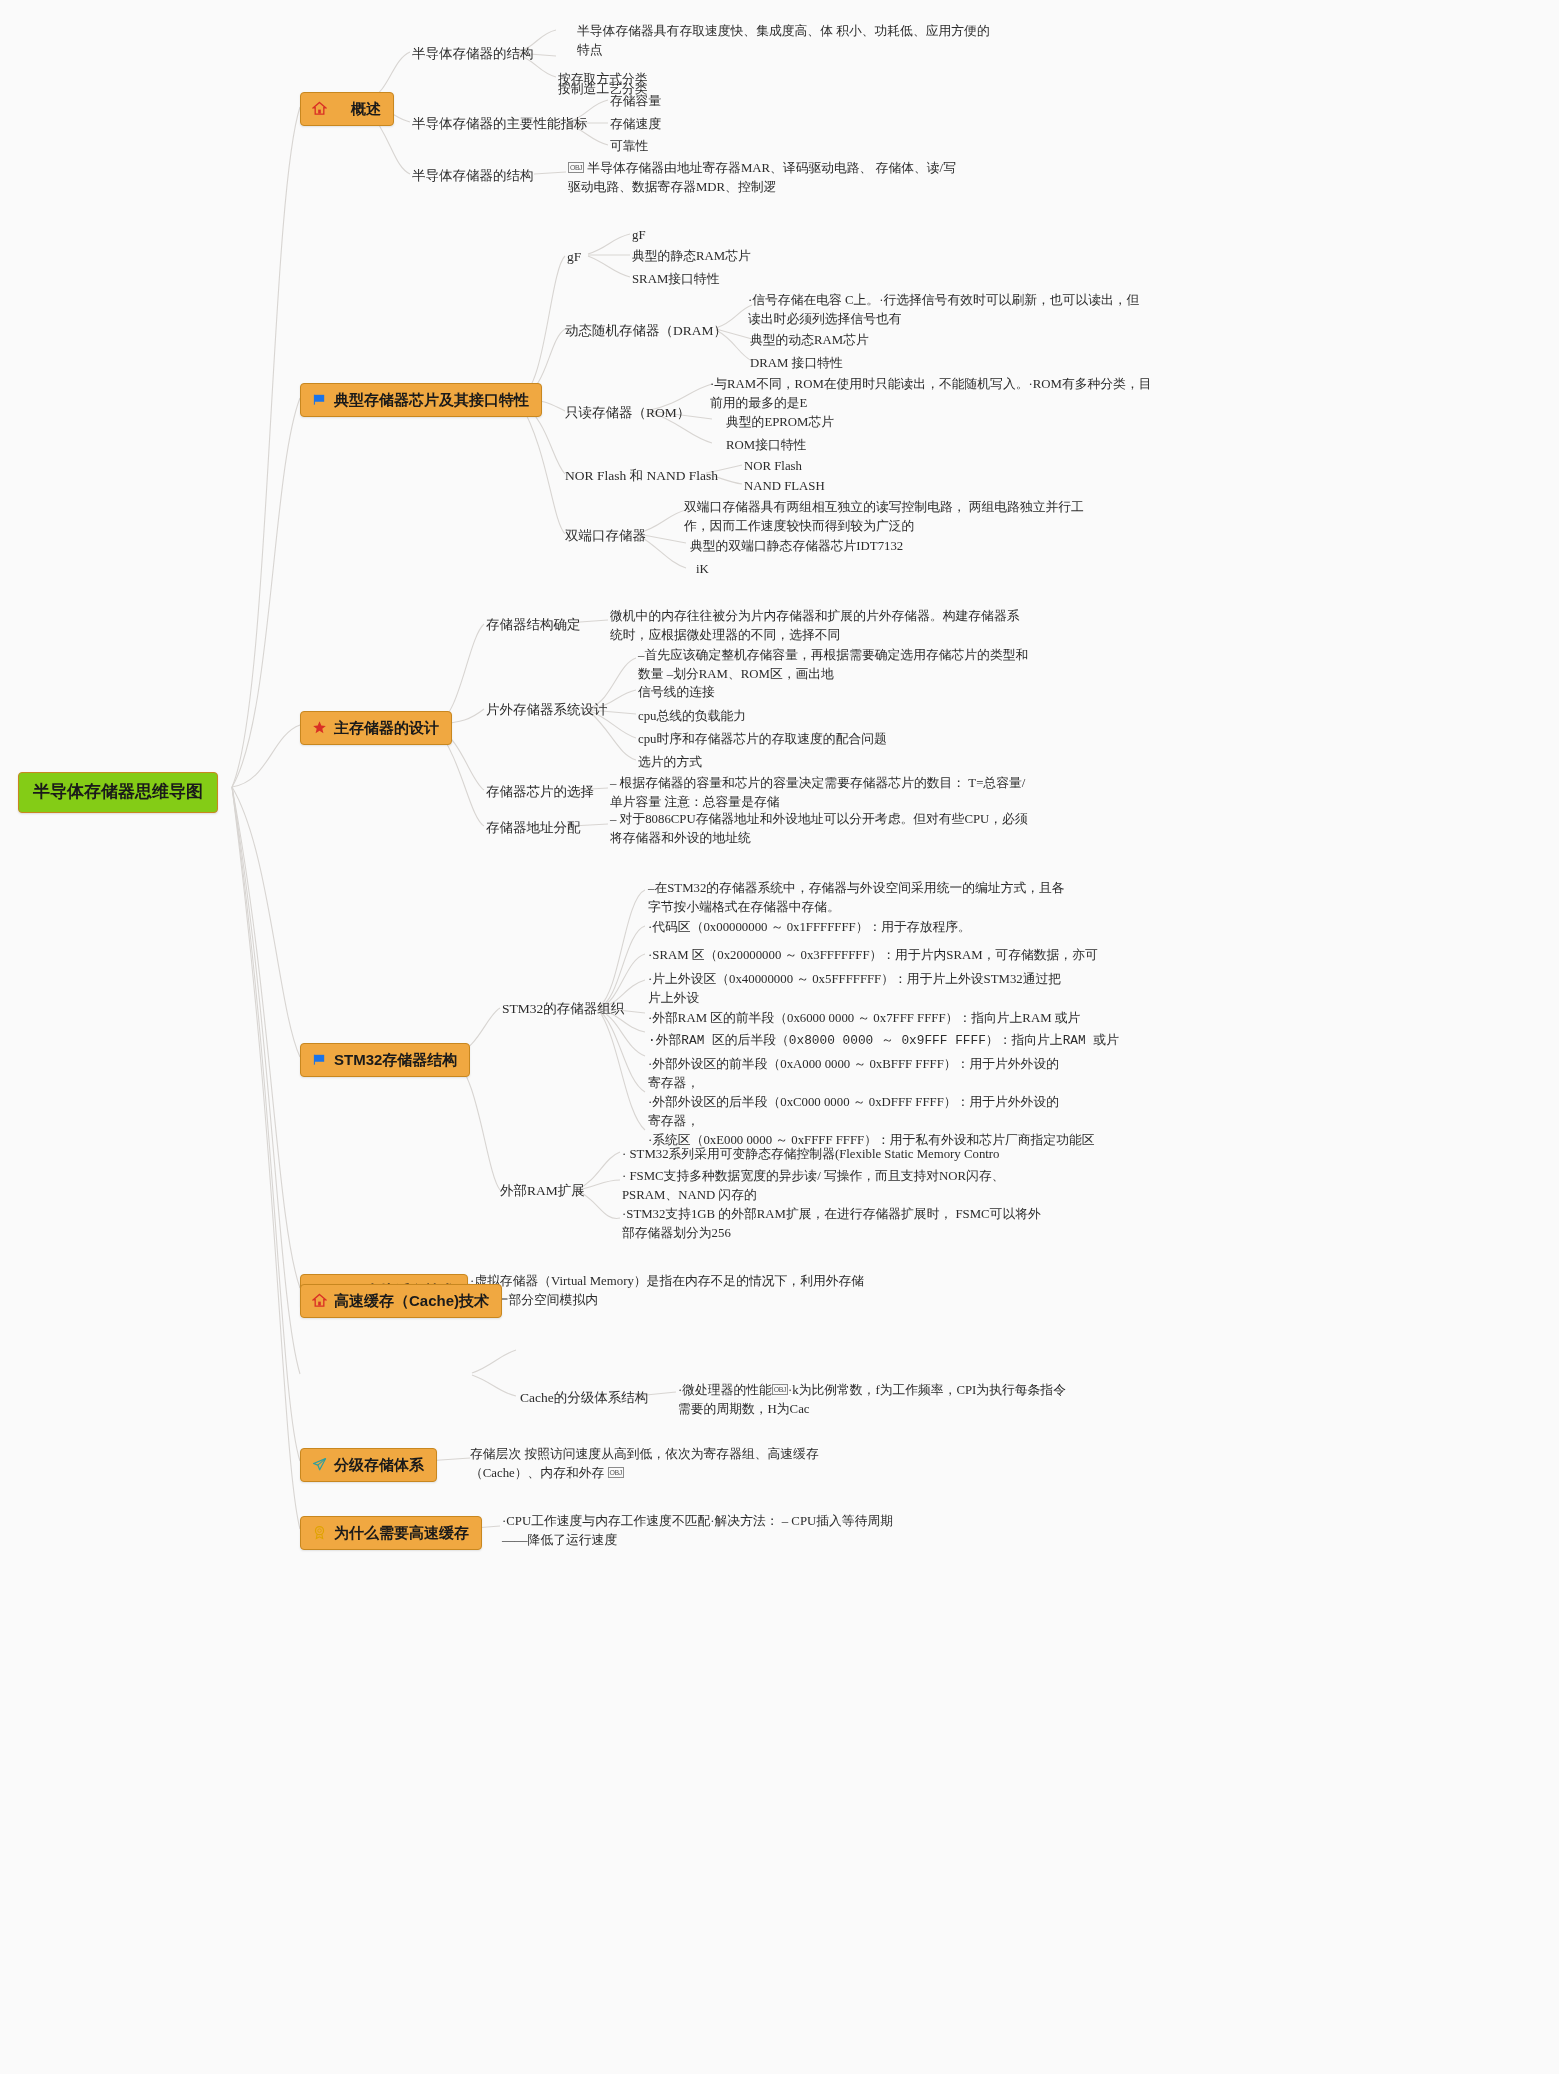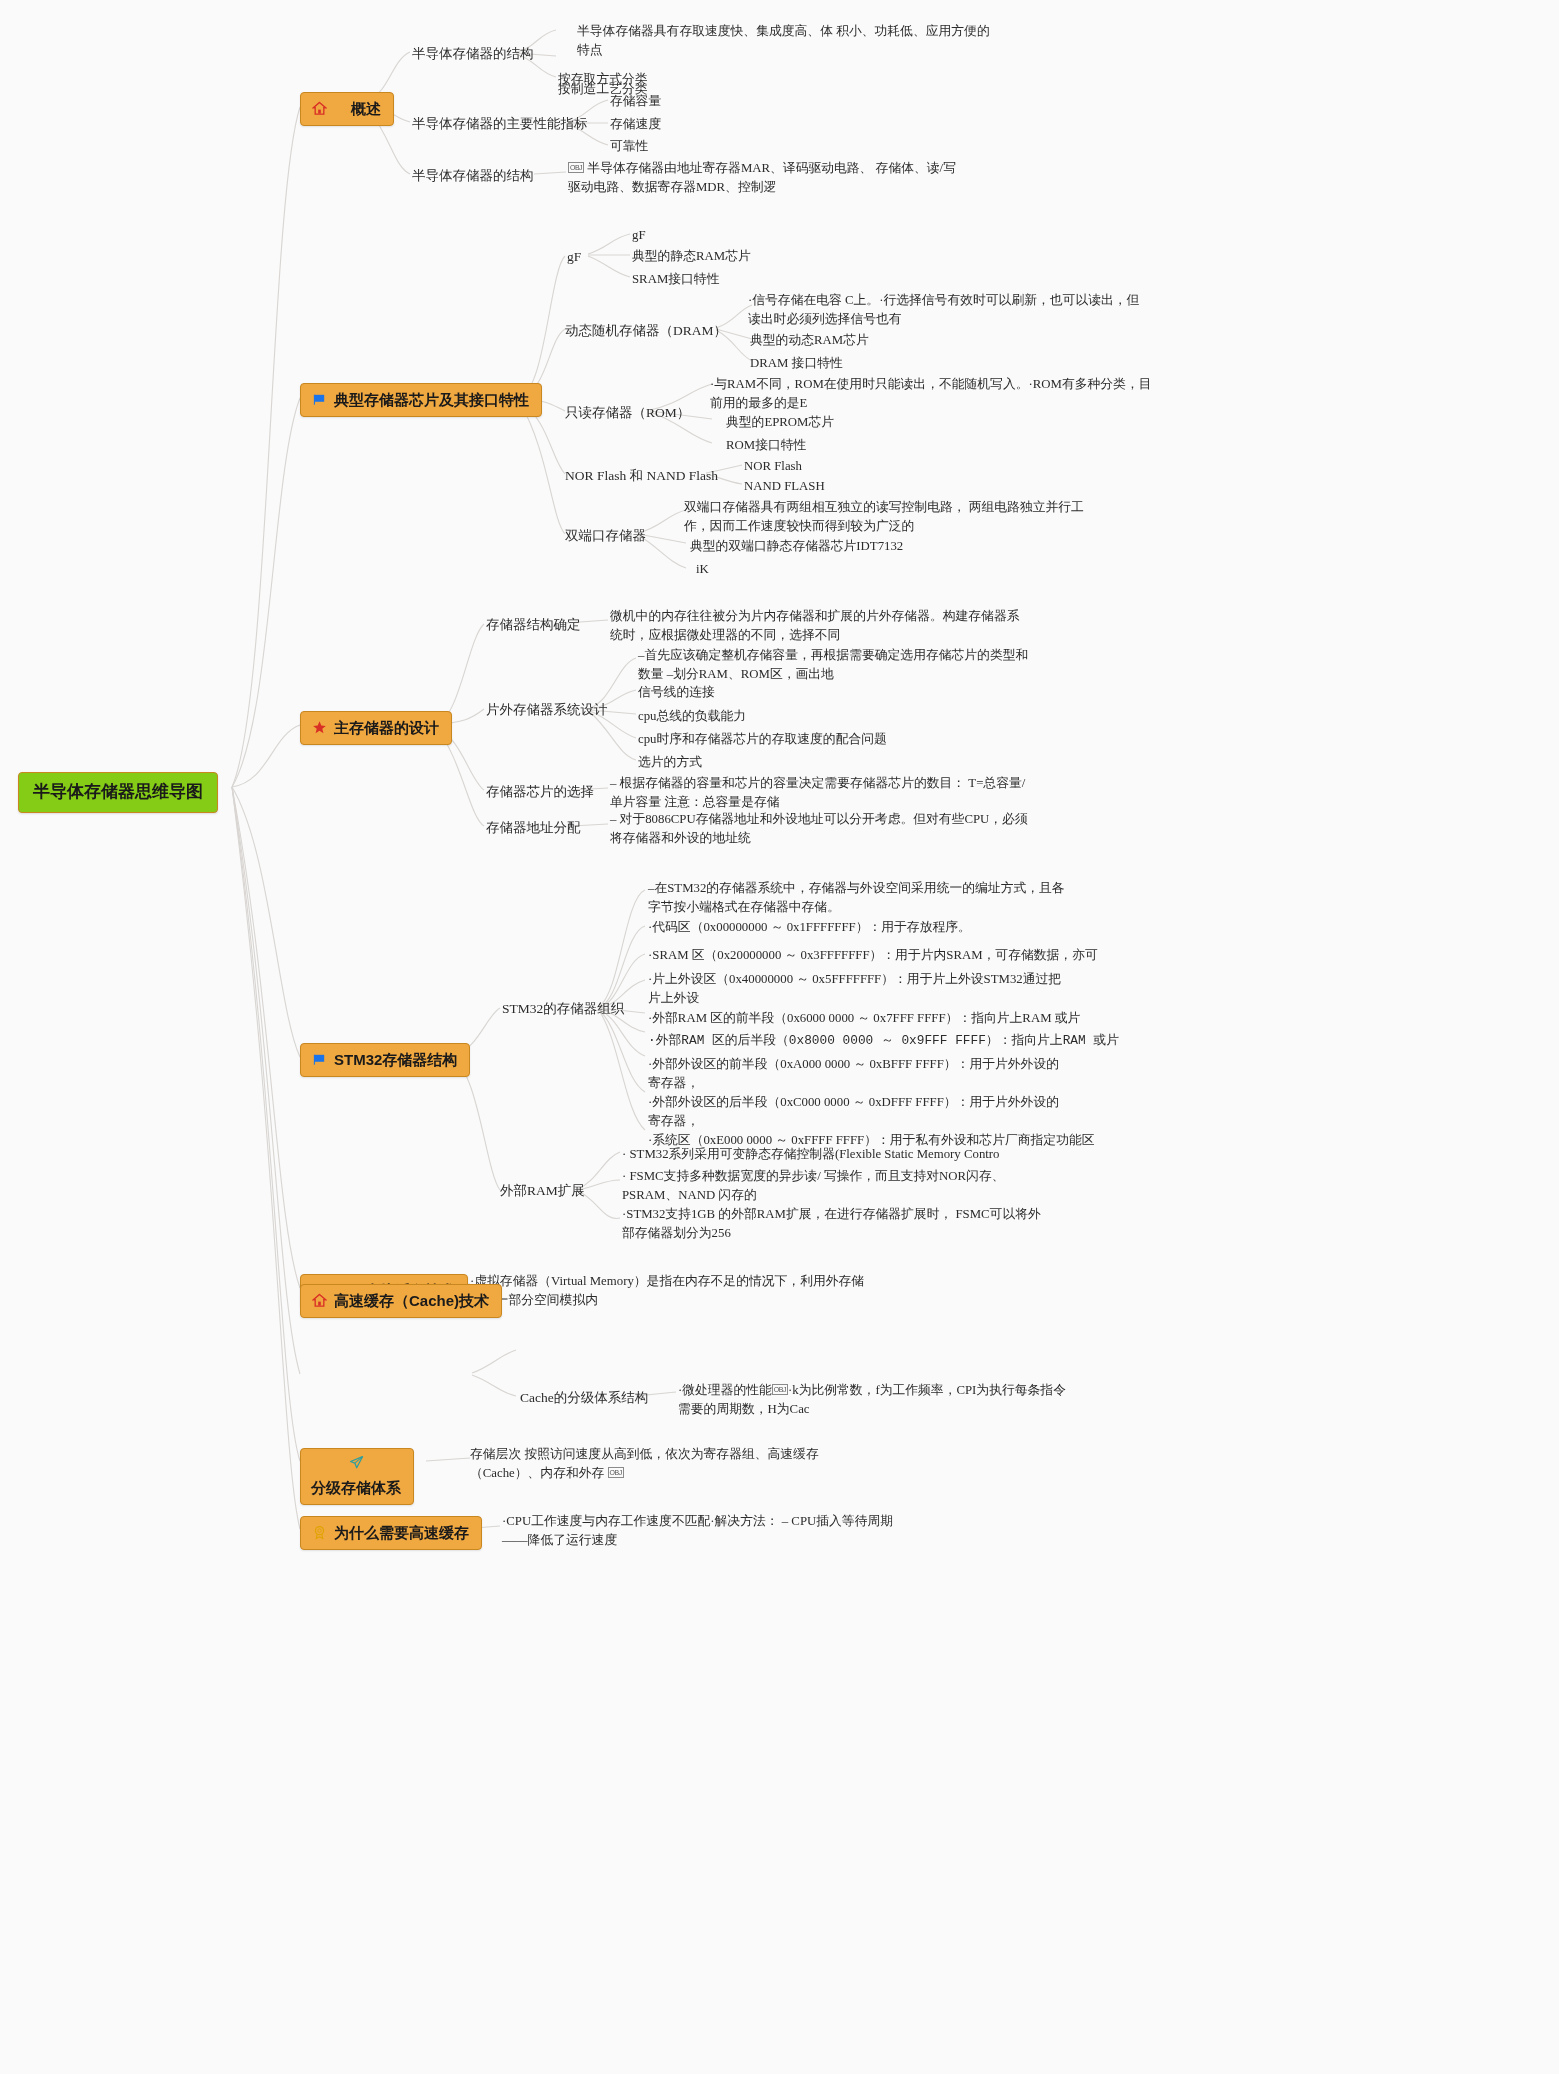--- a/index.html
+++ b/index.html
@@ -293,21 +293,21 @@
       <svg width="15" height="15" viewBox="0 0 16 16">
           <path d="M8 1.5 L14.5 7.2 L12.6 7.2 L12.6 14 L3.4 14 L3.4 7.2 L1.5 7.2 Z" fill="none" stroke="#d93025" stroke-width="1.4"></path>
           <rect x="6.6" y="9.2" width="2.8" height="4.2" fill="#d93025"></rect>
         </svg>
     </span>
     <span class="lbl">高速缓存（Cache)技术</span>
   </div>
   <div class="node lvl2" style="left:520px; top:1388px;">Cache的分级体系结构</div>
   <div class="node leaf wrap" style="left:678px; top:1381px; width:400px;"><span>·微处理器的性能</span><span class="objglyph">OBJ</span><span>·k为比例常数，f为工作频率，CPI为执行每条指令需要的周期数，H为Cac</span></div>
 
-  <div class="node topic" style="left:300px; top:1448px;flex-direction:column;">
+  <div class="node topic" style="left:300px; top:1448px;">
     <span class="ic">
       <svg width="15" height="15" viewBox="0 0 16 16">
           <path d="M14.4 1.8 L1.7 6.9 L6.2 8.6 L8.2 13.6 Z" fill="none" stroke="#2e9e9e" stroke-width="1.3" stroke-linejoin="round"></path>
           <path d="M6.2 8.6 L14.4 1.8" fill="none" stroke="#2e9e9e" stroke-width="1.1"></path>
         </svg>
     </span>
     <span class="lbl">分级存储体系</span>
   </div>
   <div class="node leaf wrap" style="left:470px; top:1445px; width:400px;"><span>存储层次 按照访问速度从高到低，依次为寄存器组、高速缓存（Cache）、内存和外存</span> <span class="objglyph">OBJ</span></div>
 

